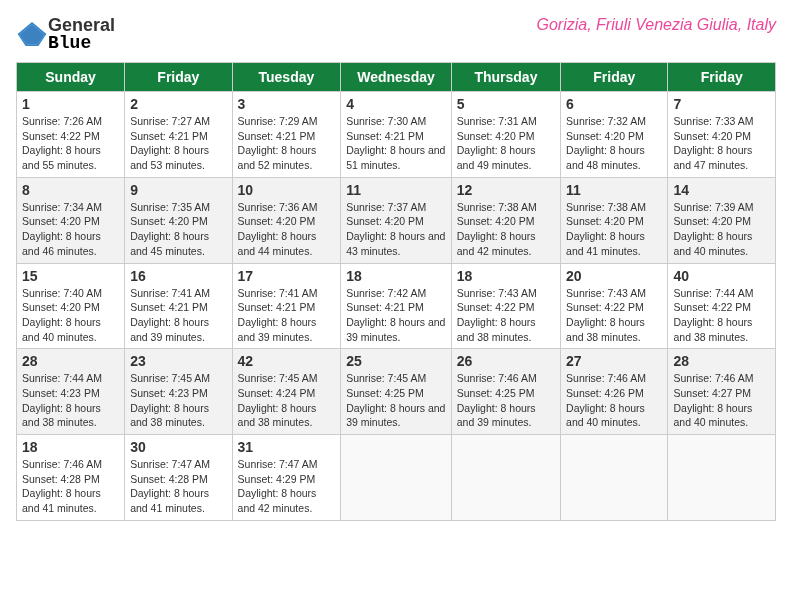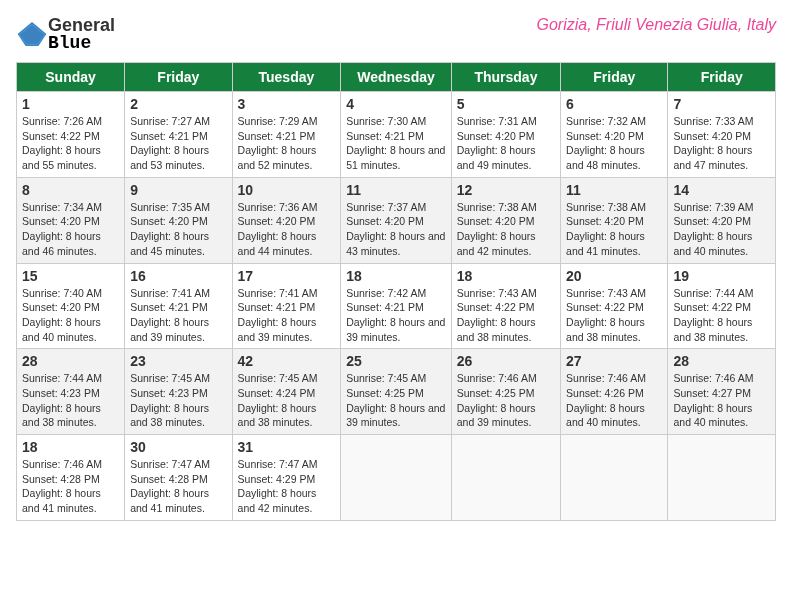--- a/index.html
+++ b/index.html
@@ -206,21 +206,21 @@
         </td>
         <td>
           <span class="day-number">18</span>
           <div class="day-info">Sunrise: 7:43 AM<br>Sunset: 4:22 PM<br>Daylight: 8 hours and 38 minutes.</div>
         </td>
         <td>
           <span class="day-number">20</span>
           <div class="day-info">Sunrise: 7:43 AM<br>Sunset: 4:22 PM<br>Daylight: 8 hours and 38 minutes.</div>
         </td>
         <td>
-          <span class="day-number">19</span>
+          <span class="day-number">40</span>
           <div class="day-info">Sunrise: 7:44 AM<br>Sunset: 4:22 PM<br>Daylight: 8 hours and 38 minutes.</div>
         </td>
       </tr>
       <tr>
         <td>
           <span class="day-number">28</span>
           <div class="day-info">Sunrise: 7:44 AM<br>Sunset: 4:23 PM<br>Daylight: 8 hours and 38 minutes.</div>
         </td>
         <td>
           <span class="day-number">23</span>

